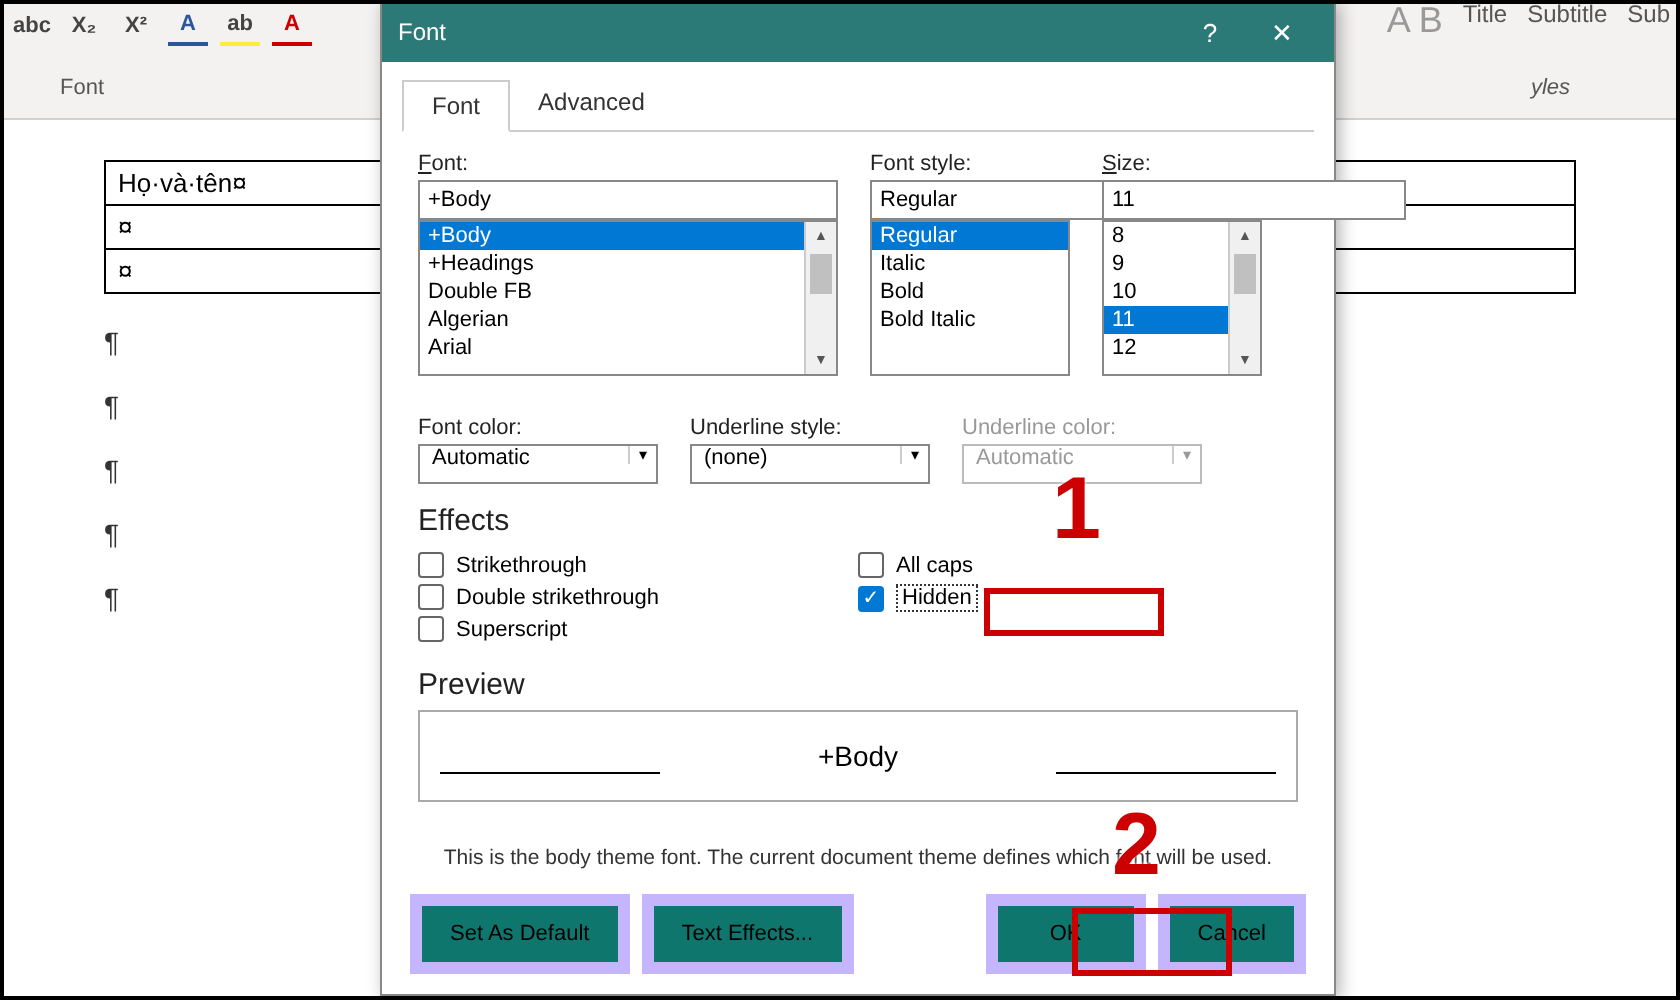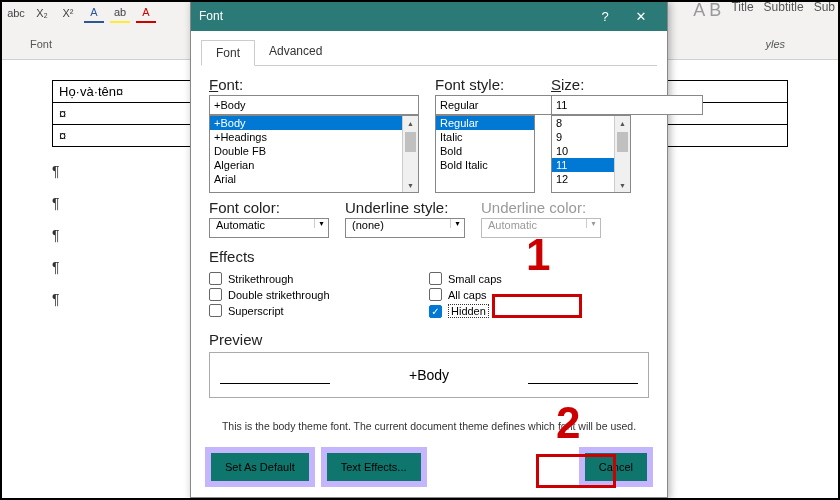--- a/index.html
+++ b/index.html
@@ -1,19 +1,19 @@
 <!DOCTYPE html>
 <html><head>
 <meta charset="utf-8">
 <style>
 * { box-sizing: border-box; font-family: "Segoe UI", Tahoma, sans-serif; }
 body { margin: 0; width: 840px; height: 500px; background: #fff; position: relative; overflow: hidden; font-size: 12px; }
 
 .ribbon-area { position: absolute; left: 0; top: 0; right: 0; height: 60px; background: #f3f2f1; border-bottom: 1px solid #d0d0d0; }
-.ribbon-tools { position: absolute; left: 0; top: 0; display: flex; gap: 6px; padding: 2px 6px; align-items: center; height: 25px; }
+.ribbon-tools { position: absolute; left: 0; top: 0; display: flex; gap: 6px; padding: 2px 6px; align-items: center; height: 25px; font-weight: bold; }
 .ribbon-icon { width: 20px; height: 20px; display: flex; align-items: center; justify-content: center; font-size: 11px; color: #444; }
 .ribbon-label { position: absolute; left: 30px; top: 38px; font-size: 11px; color: #555; }
 .styles-label { position: absolute; right: 55px; top: 38px; font-size: 11px; color: #555; font-style: italic; }
 .style-grid { position: absolute; right: 5px; top: 0; display: flex; gap: 10px; font-size: 12px; color: #555; }
 
 .doc-area { position: absolute; left: 0; top: 60px; right: 0; bottom: 0; background: #fff; padding: 20px 52px; }
 .tbl { border-collapse: collapse; width: 100%; }
 .tbl td { border: 1px solid #000; padding: 2px 6px; height: 22px; font-size: 13px; }
 .pmark { font-size: 14px; color: #333; margin: 16px 0; }
 
@@ -22,21 +22,21 @@
 .titlebar .title { flex: 1; }
 .titlebar .btn { width: 36px; text-align: center; font-size: 13px; }
 
 .tabs { display: flex; border-bottom: 1px solid #ccc; margin: 8px 10px 0; }
 .tabs .tab { padding: 5px 14px; font-size: 12px; color: #333; }
 .tabs .tab.active { border: 1px solid #ccc; border-bottom: 1px solid #fff; background: #fff; position: relative; top: 1px; }
 
 .body { padding: 10px 18px; }
 .row { display: flex; gap: 16px; }
 .col { display: flex; flex-direction: column; }
-.lbl { font-size: 15px; color: #222; margin-bottom: 2px; }
+.lbl { font-size: 11px; color: #222; margin-bottom: 2px; }
 .lbl .ul { text-decoration: underline; }
 
 .combo { display: flex; }
 .combo input { flex: 1; border: 1px solid #888; height: 20px; font-size: 11px; padding: 0 4px; }
 
 .listbox { border: 1px solid #888; height: 78px; overflow: hidden; font-size: 11px; position: relative; }
 .listbox .item { padding: 1px 4px; white-space: nowrap; }
 .listbox .item.sel { background: #0078d4; color: #fff; }
 .listbox .scroll { position: absolute; right: 0; top: 0; bottom: 0; width: 16px; background: #f0f0f0; border-left: 1px solid #ccc; }
 .listbox .scroll .thumb { position: absolute; left: 2px; right: 2px; height: 20px; top: 16px; background: #c0c0c0; }
@@ -171,21 +171,21 @@
           <div class="item">12</div>
           <div class="scroll">
               <div class="arr up">▲</div>
               <div class="thumb"></div>
               <div class="arr dn">▼</div>
             </div>
         </div>
       </div>
     </div>
 
-    <div class="row" style="margin-top:6px">
+    <div class="row" style="margin-top:20px">
       <div class="col" style="width:120px">
         <div class="lbl">Font color:</div>
         <div class="dd">
             <span class="val">Automatic</span>
             <span class="ar">▾</span>
           </div>
       </div>
       <div class="col" style="width:120px">
         <div class="lbl">Underline style:</div>
         <div class="dd">
@@ -214,24 +214,20 @@
             <span>Double strikethrough</span>
           </label>
         <label class="chk">
             <span class="box"></span>
             <span>Superscript</span>
           </label>
       </div>
       <div class="effcol">
         <label class="chk">
             <span class="box"></span>
-            <span>Small caps</span>
-          </label>
-        <label class="chk">
-            <span class="box"></span>
             <span>All caps</span>
           </label>
         <label class="chk">
             <span class="box checked">✓</span>
             <span style="border:1px dotted #333;padding:0 2px">Hidden</span>
           </label>
       </div>
     </div>
 
     <div class="section">Preview</div>
@@ -240,20 +236,21 @@
       <span class="txt">+Body</span>
       <div class="line r"></div>
     </div>
     <div class="note">This is the body theme font. The current document theme defines which font will be used.</div>
   </div>
 
   <div class="dlg-btns">
     <button>Set As Default</button>
     <button>Text Effects...</button>
     <span class="spacer"></span>
+    <button style="padding:0 26px">OK</button>
     <button>Cancel</button>
   </div>
 </div>
 
 <div class="callout" style="left:492px;top:294px;width:90px;height:24px"></div>
 <div class="num" style="left:526px;top:230px">1</div>
 <div class="callout" style="left:536px;top:454px;width:80px;height:34px"></div>
 <div class="num" style="left:556px;top:398px">2</div>
 
 <div class="outer-border"></div>

